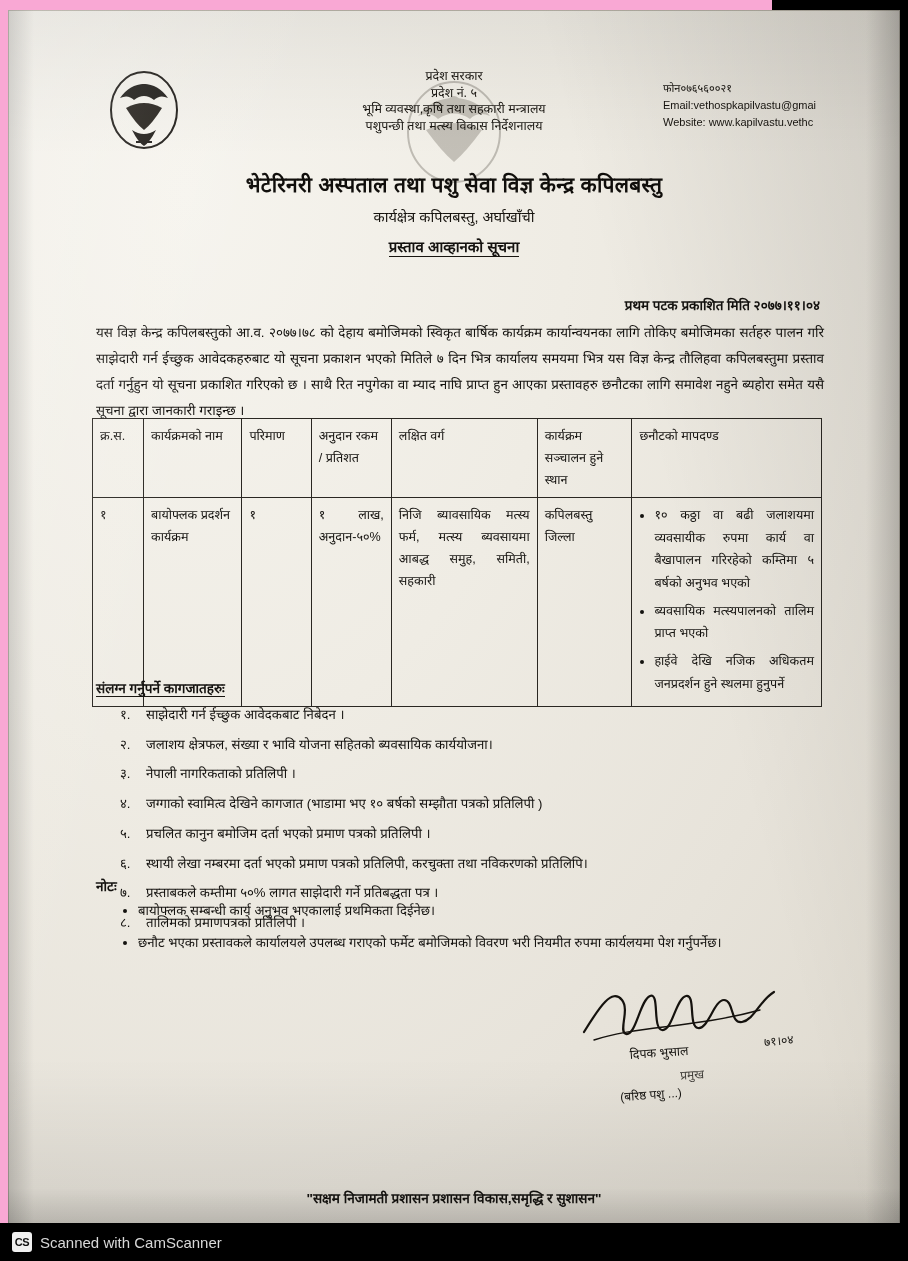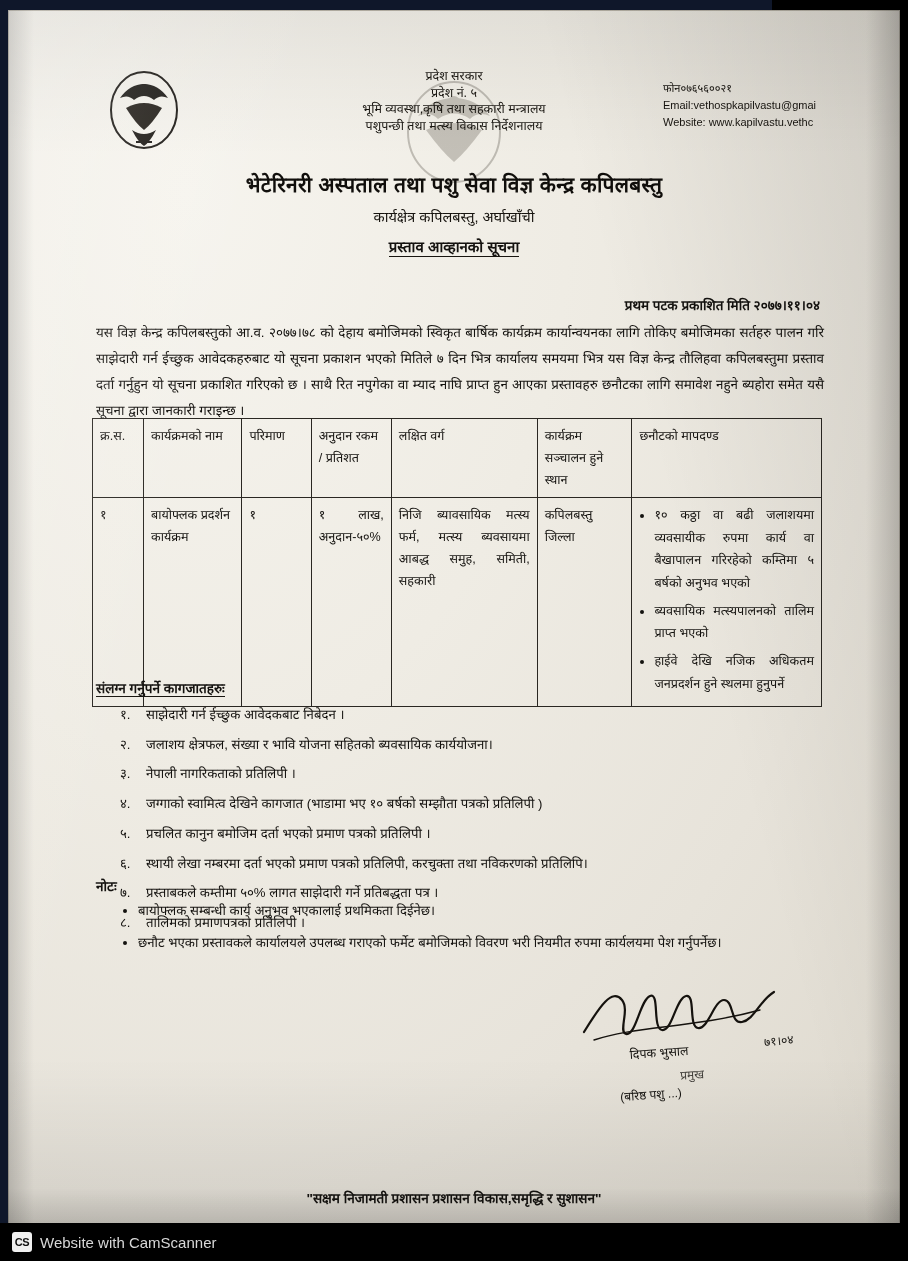--- a/index.html
+++ b/index.html
@@ -9,21 +9,21 @@
     height: 1261px;
     background: #000;
     font-family: "Liberation Sans", sans-serif;
     overflow: hidden;
   }
 
   #page {
     position: relative;
     width: 772px;
     height: 1261px;
-    background: #0f172a;
+    background: #f9a8d4;
   }
 
   
   #paper {
     position: absolute;
     left: 8px;
     top: 10px;
     width: 892px;
     height: 1218px;
     background:
@@ -466,15 +466,15 @@
       <div class="name">दिपक भुसाल</div>
       <div class="role1">प्रमुख</div>
       <div class="role2">(बरिष्ठ पशु ...)</div>
     </div>
 
     <div class="slogan">"सक्षम निजामती प्रशासन प्रशासन विकास,समृद्धि र सुशासन"</div>
   </div>
 
   <div class="cam-bar">
     <div class="cam-logo">CS</div>
-    <div class="cam-text">Website with CamScanner</div>
+    <div class="cam-text">Scanned with CamScanner</div>
   </div>
 </div>
 
 </body></html>

